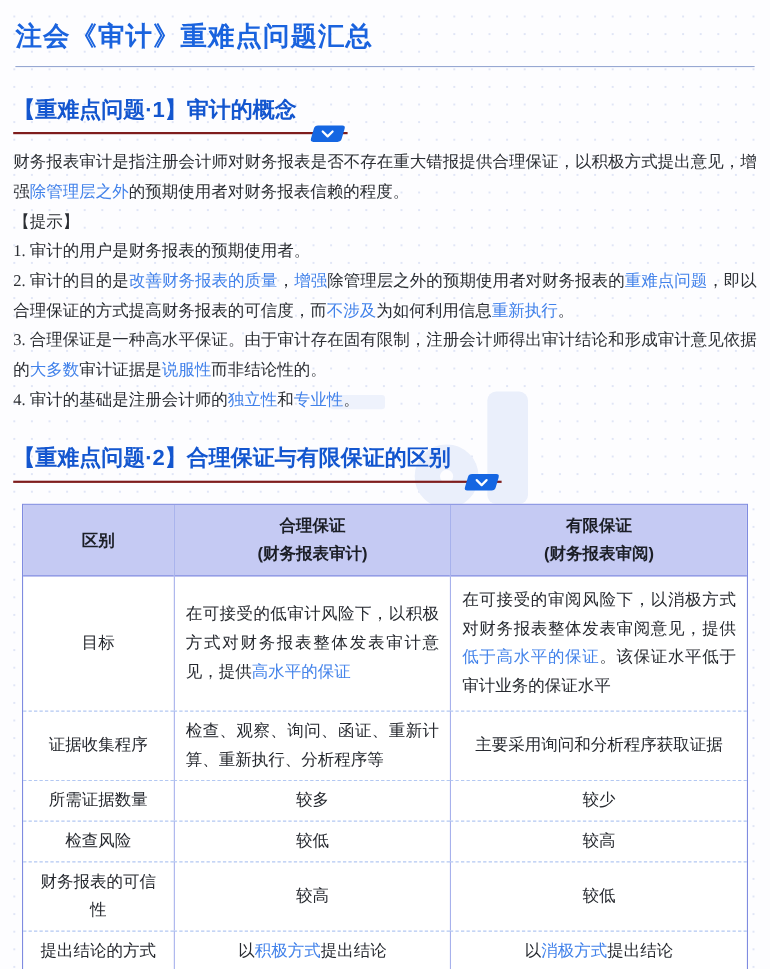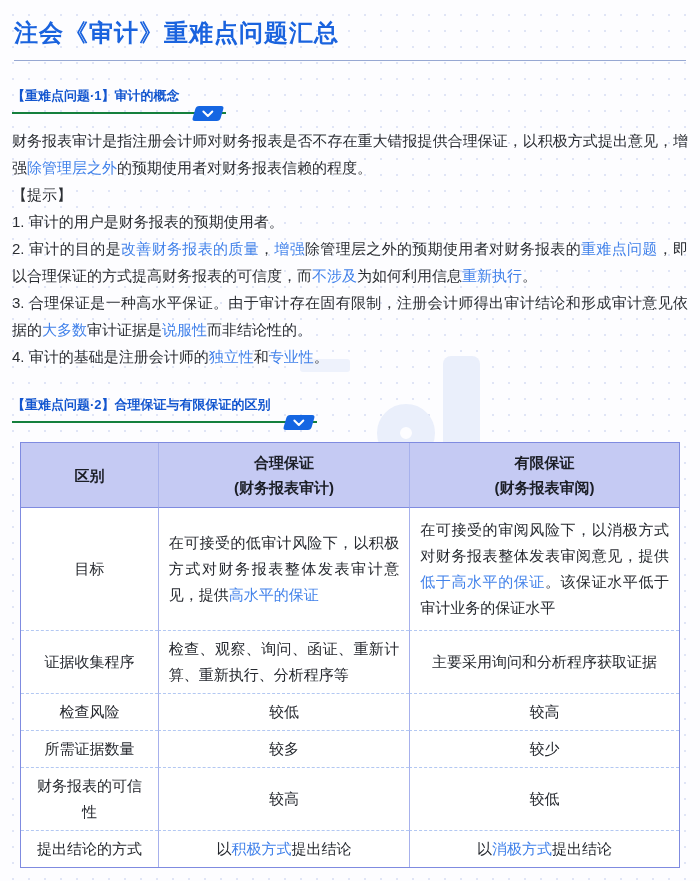--- a/index.html
+++ b/index.html
@@ -28,37 +28,37 @@
     font-weight:bold;
     letter-spacing:1px;
     color:#1a63de;
   }
   .top-divider { height:1px; background:#97a8d2; margin:0 14px; }
 
   .section-head-wrap { margin:25px 12px 0; }
   .section-head {
     display:inline-block;
     position:relative;
-    font-size:13px;
+    font-size:20px;
     font-weight:bold;
     color:#1356cf;
     padding:0 46px 7px 0;
-    border-bottom:2px solid #15803d;
+    border-bottom:2px solid #7f1d1d;
   }
   .flag-badge {
     position:absolute; right:4px; bottom:-9px;
     width:28px; height:15px;
     background:#1566e2;
     border-radius:3px;
     transform:skewX(-16deg);
     display:flex; align-items:center; justify-content:center;
   }
   .flag-badge svg { transform:skewX(16deg); display:block; }
 
-  .body-text { margin:0 12px; }
+  .body-text { margin:0 12px;font-family:Liberation Serif, serif; }
   .para { font-size:15px; line-height:27px; text-align:justify; }
   .intro { margin-top:13px; }
   .hl { color:#4282ea; }
 
   table.cmp {
     margin:19px 20px 0;
     width:660px;
     border-collapse:separate;
     border-spacing:0;
     border:1px solid #7f8be0;
@@ -155,28 +155,28 @@
         <td>目标</td>
         <td class="left"><span>在可接受的低审计风险下，以积极方式对财务报表整体发表审计意见，提供</span><span class="hl">高水平的保证</span></td>
         <td class="left"><span>在可接受的审阅风险下，以消极方式对财务报表整体发表审阅意见，提供</span><span class="hl">低于高水平的保证</span><span>。该保证水平低于审计业务的保证水平</span></td>
       </tr>
       <tr>
         <td>证据收集程序</td>
         <td class="left"><span>检查、观察、询问、函证、重新计算、重新执行、分析程序等</span></td>
         <td><span>主要采用询问和分析程序获取证据</span></td>
       </tr>
       <tr>
+        <td>所需证据数量</td>
+        <td><span>较多</span></td>
+        <td><span>较少</span></td>
+      </tr>
+      <tr>
         <td>检查风险</td>
         <td><span>较低</span></td>
         <td><span>较高</span></td>
-      </tr>
-      <tr>
-        <td>所需证据数量</td>
-        <td><span>较多</span></td>
-        <td><span>较少</span></td>
       </tr>
       <tr>
         <td>财务报表的可信性</td>
         <td><span>较高</span></td>
         <td><span>较低</span></td>
       </tr>
       <tr>
         <td>提出结论的方式</td>
         <td><span>以</span><span class="hl">积极方式</span><span>提出结论</span></td>
         <td><span>以</span><span class="hl">消极方式</span><span>提出结论</span></td>

